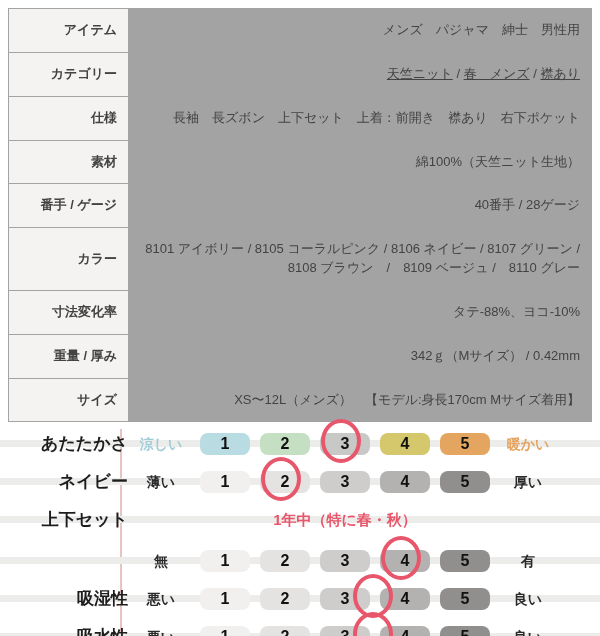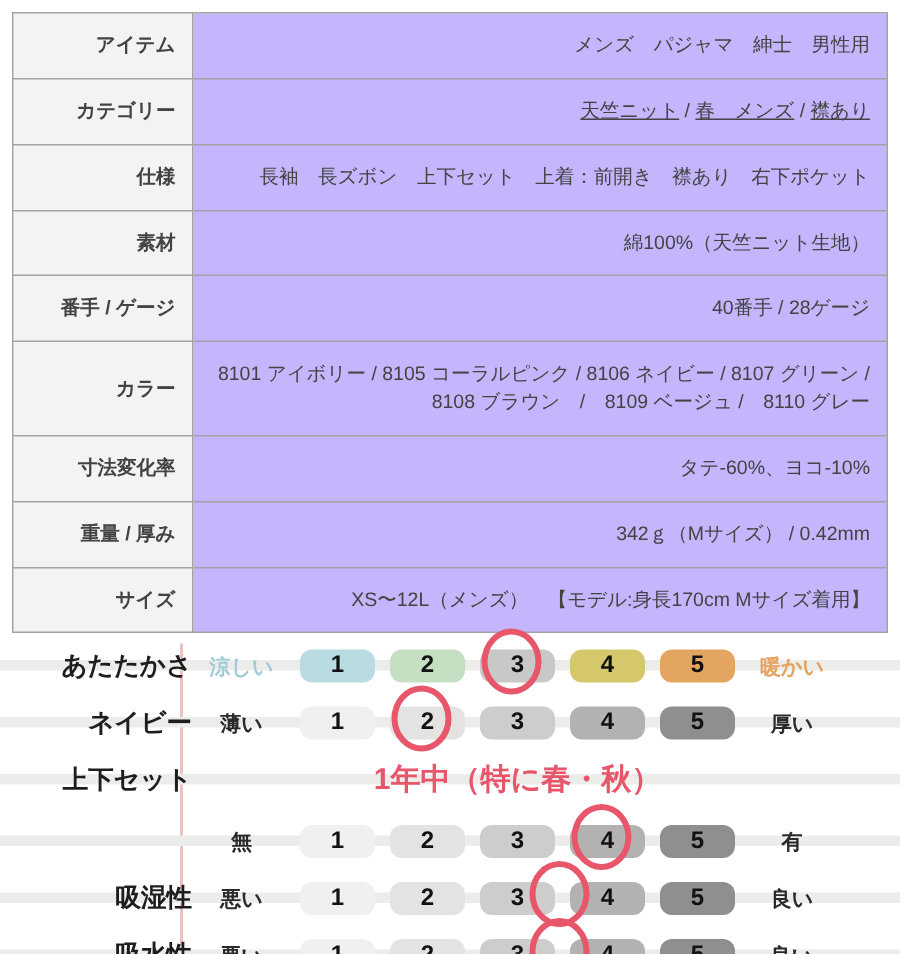--- a/index.html
+++ b/index.html
@@ -26,21 +26,21 @@
     text-align:right;
     font-weight:normal;
     color:#434343;
   }
   table.spec th {
     width:120px;
     background:#f4f3f1;
     font-weight:bold;
     white-space:nowrap;
   }
-  table.spec td { background:#c4b5fd; }
+  table.spec td { background:#a3a3a3; }
   table.spec a {
     color:#434343;
     text-decoration:underline;
     cursor:pointer;
   }
 
   
   .ratings {
     position:relative;
     width:600px;
@@ -121,21 +121,21 @@
   .c3  { left:321px; }
   .c4  { left:381px; }
   .c35 { left:353px; }
 
   .season {
     position:absolute;
     left:130px; top:0; width:430px; height:38px;
     line-height:38px;
     text-align:center;
     font-weight:bold;
-    font-size:20px;
+    font-size:15px;
     color:#e8566b;
     z-index:1;
   }
 </style>
 </head>
 <body>
 
 <div class="spec-wrap">
   <table class="spec">
     <tbody>
@@ -158,21 +158,21 @@
       <tr>
         <th>番手 / ゲージ</th>
         <td>40番手 / 28ゲージ</td>
       </tr>
       <tr>
         <th>カラー</th>
         <td>8101 アイボリー / 8105 コーラルピンク / 8106 ネイビー / 8107 グリーン / 8108 ブラウン　/　8109 ベージュ /　8110 グレー</td>
       </tr>
       <tr>
         <th>寸法変化率</th>
-        <td>タテ-60%、ヨコ-10%</td>
+        <td>タテ-88%、ヨコ-10%</td>
       </tr>
       <tr>
         <th>重量 / 厚み</th>
         <td>342ｇ（Mサイズ） / 0.42mm</td>
       </tr>
       <tr>
         <th>サイズ</th>
         <td>XS〜12L（メンズ）　【モデル:身長170cm Mサイズ着用】</td>
       </tr>
     </tbody>

